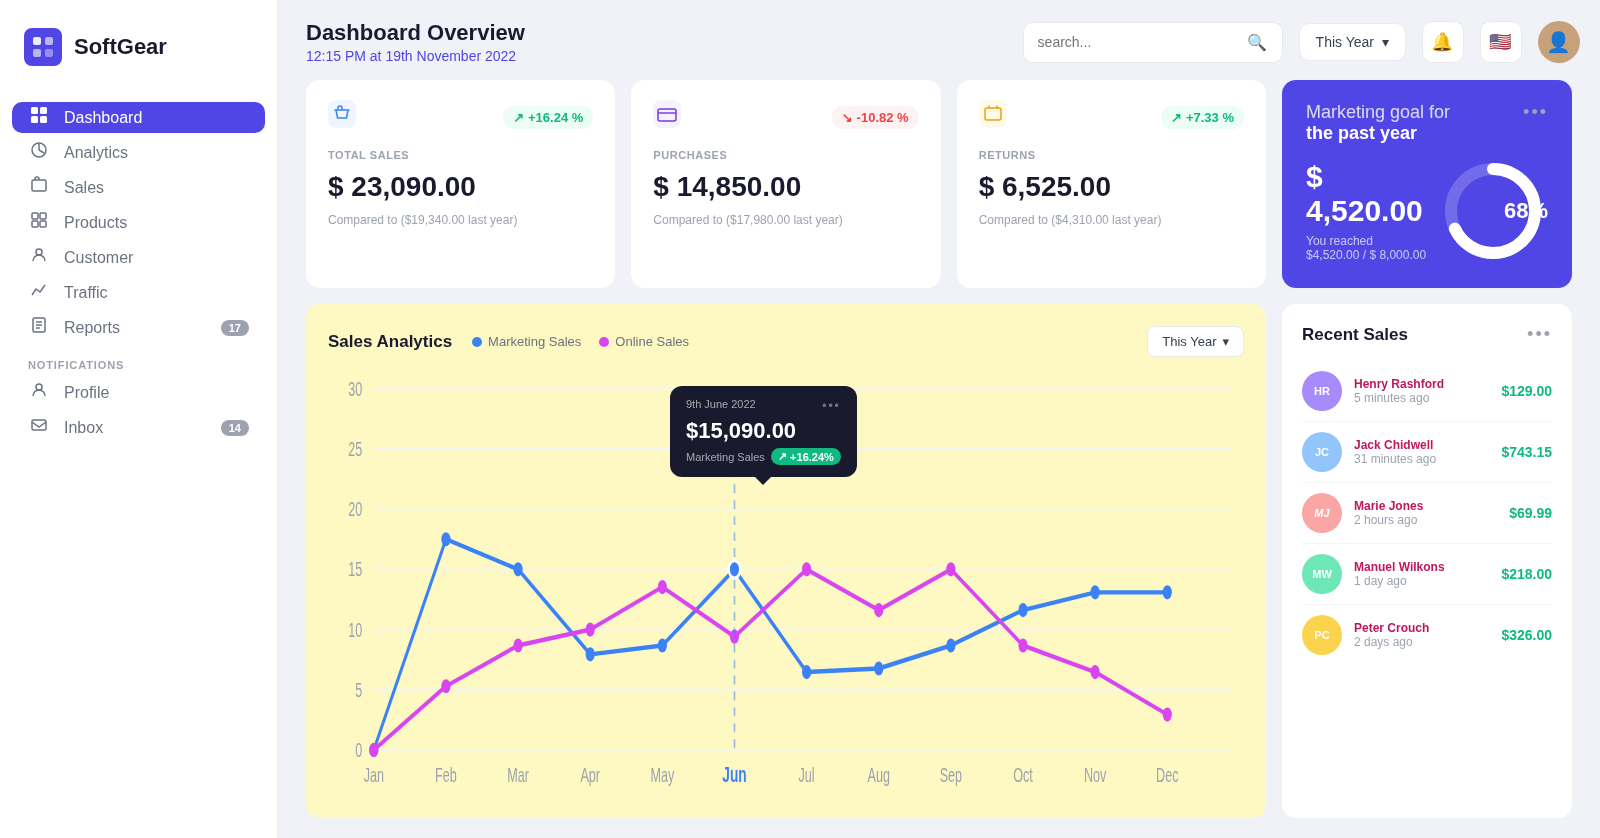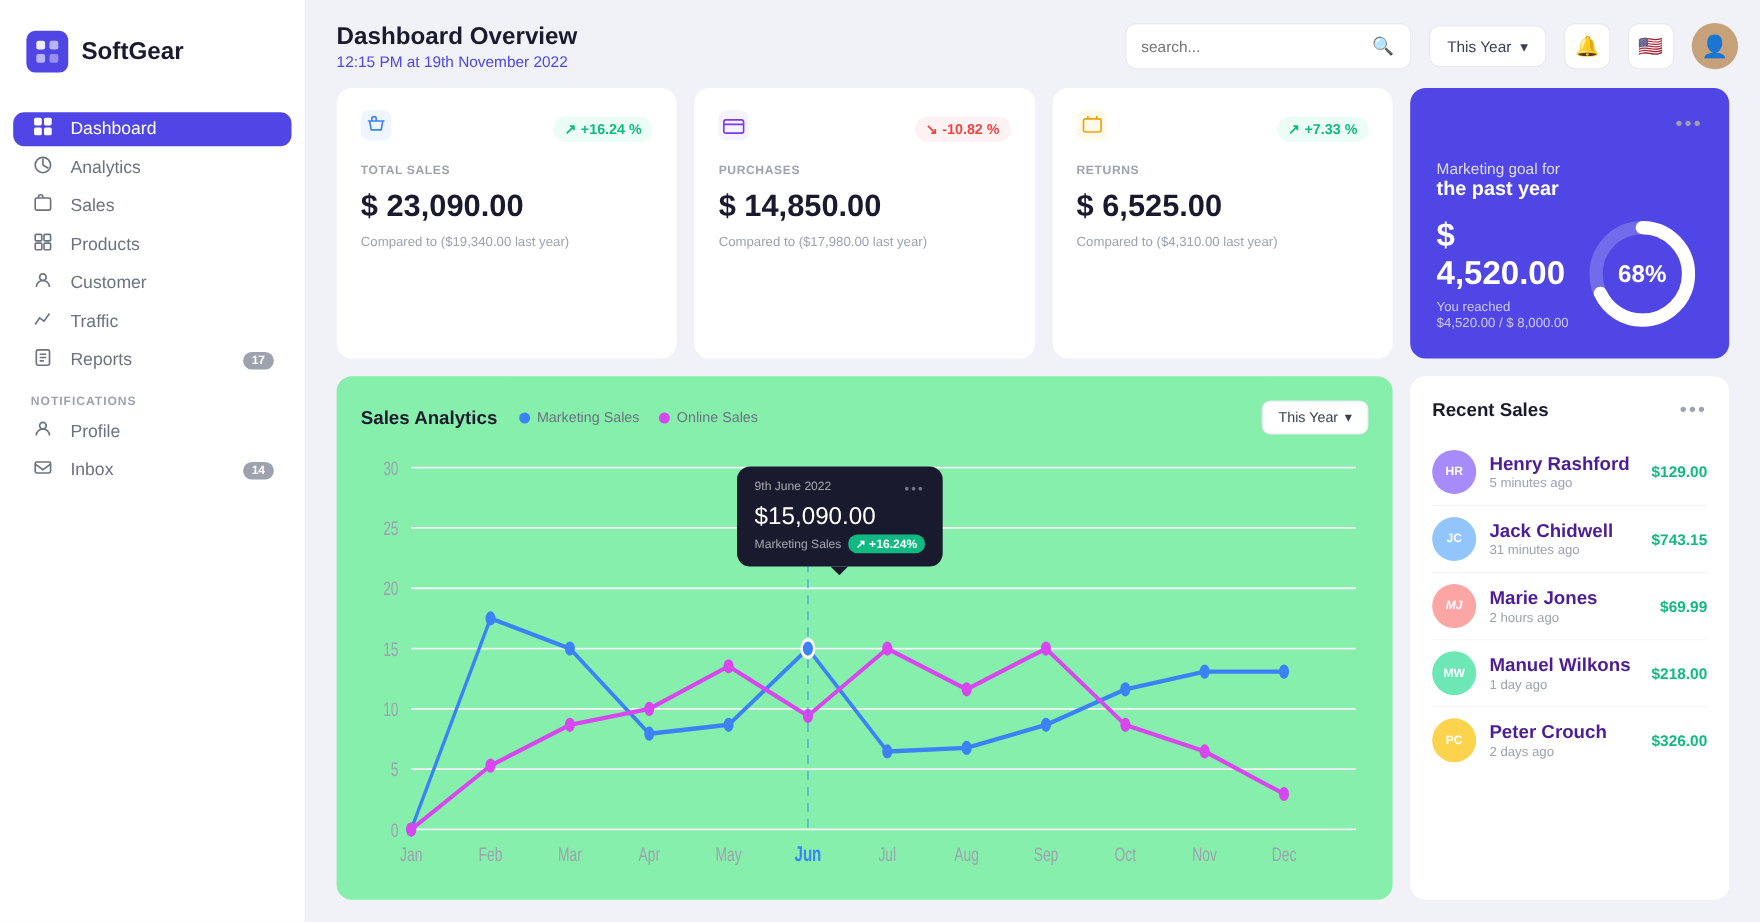--- a/index.html
+++ b/index.html
@@ -203,44 +203,44 @@
       background: #4f46e5;
       border-radius: 14px;
       padding: 22px 24px;
       color: #fff;
       position: relative;
       display: flex;
       flex-direction: column;
       justify-content: space-between;
     }
     .marketing-card-header { display: flex; align-items: flex-start; justify-content: space-between; }
-    .marketing-title { font-size: 14px; color: rgba(255,255,255,0.8); margin-top: 43px; }
+    .marketing-title { font-size: 18px; color: rgba(255,255,255,0.8); }
     .marketing-subtitle { font-size: 18px; font-weight: 700; }
     .marketing-body { display: flex; align-items: center; justify-content: space-between; margin-top: 12px; }
     .marketing-amount { font-size: 30px; font-weight: 700; }
     .marketing-footer { font-size: 12px; color: rgba(255,255,255,0.7); margin-top: 6px; }
     .donut-container {
       width: 110px; height: 110px;
       position: relative;
       display: flex;
       align-items: center;
-      justify-content: center;
+      justify-content: flex-end;
     }
     .donut-label {
       position: absolute;
       font-size: 22px;
       font-weight: 700;
       color: #fff;
     }
 
     
     .chart-card {
       grid-column: 1;
       grid-row: 2;
-      background: #86efac;
+      background: #fef9c3;
       border-radius: 14px;
       padding: 22px;
       display: flex;
       flex-direction: column;
       overflow: hidden;
     }
     .chart-header {
       display: flex;
       align-items: center;
       justify-content: space-between;
@@ -304,41 +304,41 @@
       border-radius: 50%;
       background: #c7a17a;
       display: flex;
       align-items: center;
       justify-content: center;
       font-size: 16px;
       flex-shrink: 0;
       overflow: hidden;
     }
     .sale-info { flex: 1; }
-    .sale-name { font-size: 17px; font-weight: 600; color: #4c1d95; }
+    .sale-name { font-size: 12px; font-weight: 600; color: #be185d; }
     .sale-time { font-size: 12px; color: #9ca3af; }
     .sale-amount { font-size: 14px; font-weight: 600; color: #10b981; }
 
     .three-dots { font-size: 18px; color: #9ca3af; cursor: pointer; letter-spacing: 2px; }
 
     
     .chart-tooltip {
       position: absolute;
       background: #1a1a2e;
       color: #fff;
       border-radius: 12px;
       padding: 12px 16px;
       font-size: 13px;
       pointer-events: none;
       left: 290px;
       top: 20px;
       z-index: 10;
     }
     .tooltip-date { font-size: 11px; color: rgba(255,255,255,0.6); margin-bottom: 4px; }
-    .tooltip-amount { font-size: 22px; font-weight: 400; margin-bottom: 4px; }
+    .tooltip-amount { font-size: 22px; font-weight: 700; margin-bottom: 4px; }
     .tooltip-label { font-size: 11px; color: rgba(255,255,255,0.6); display: flex; align-items: center; gap: 6px; }
     .tooltip-badge { background: #10b981; color: #fff; border-radius: 10px; padding: 2px 7px; font-size: 11px; font-weight: 600; display: flex; align-items: center; gap: 3px; }
     .tooltip-arrow { position: absolute; bottom: -8px; left: 50%; transform: translateX(-50%); width: 0; height: 0; border-left: 8px solid transparent; border-right: 8px solid transparent; border-top: 8px solid #1a1a2e; }
   </style>
 </head>
 <body>
 
 <aside class="sidebar">
   <div class="sidebar-logo">
     <div class="logo-icon">

